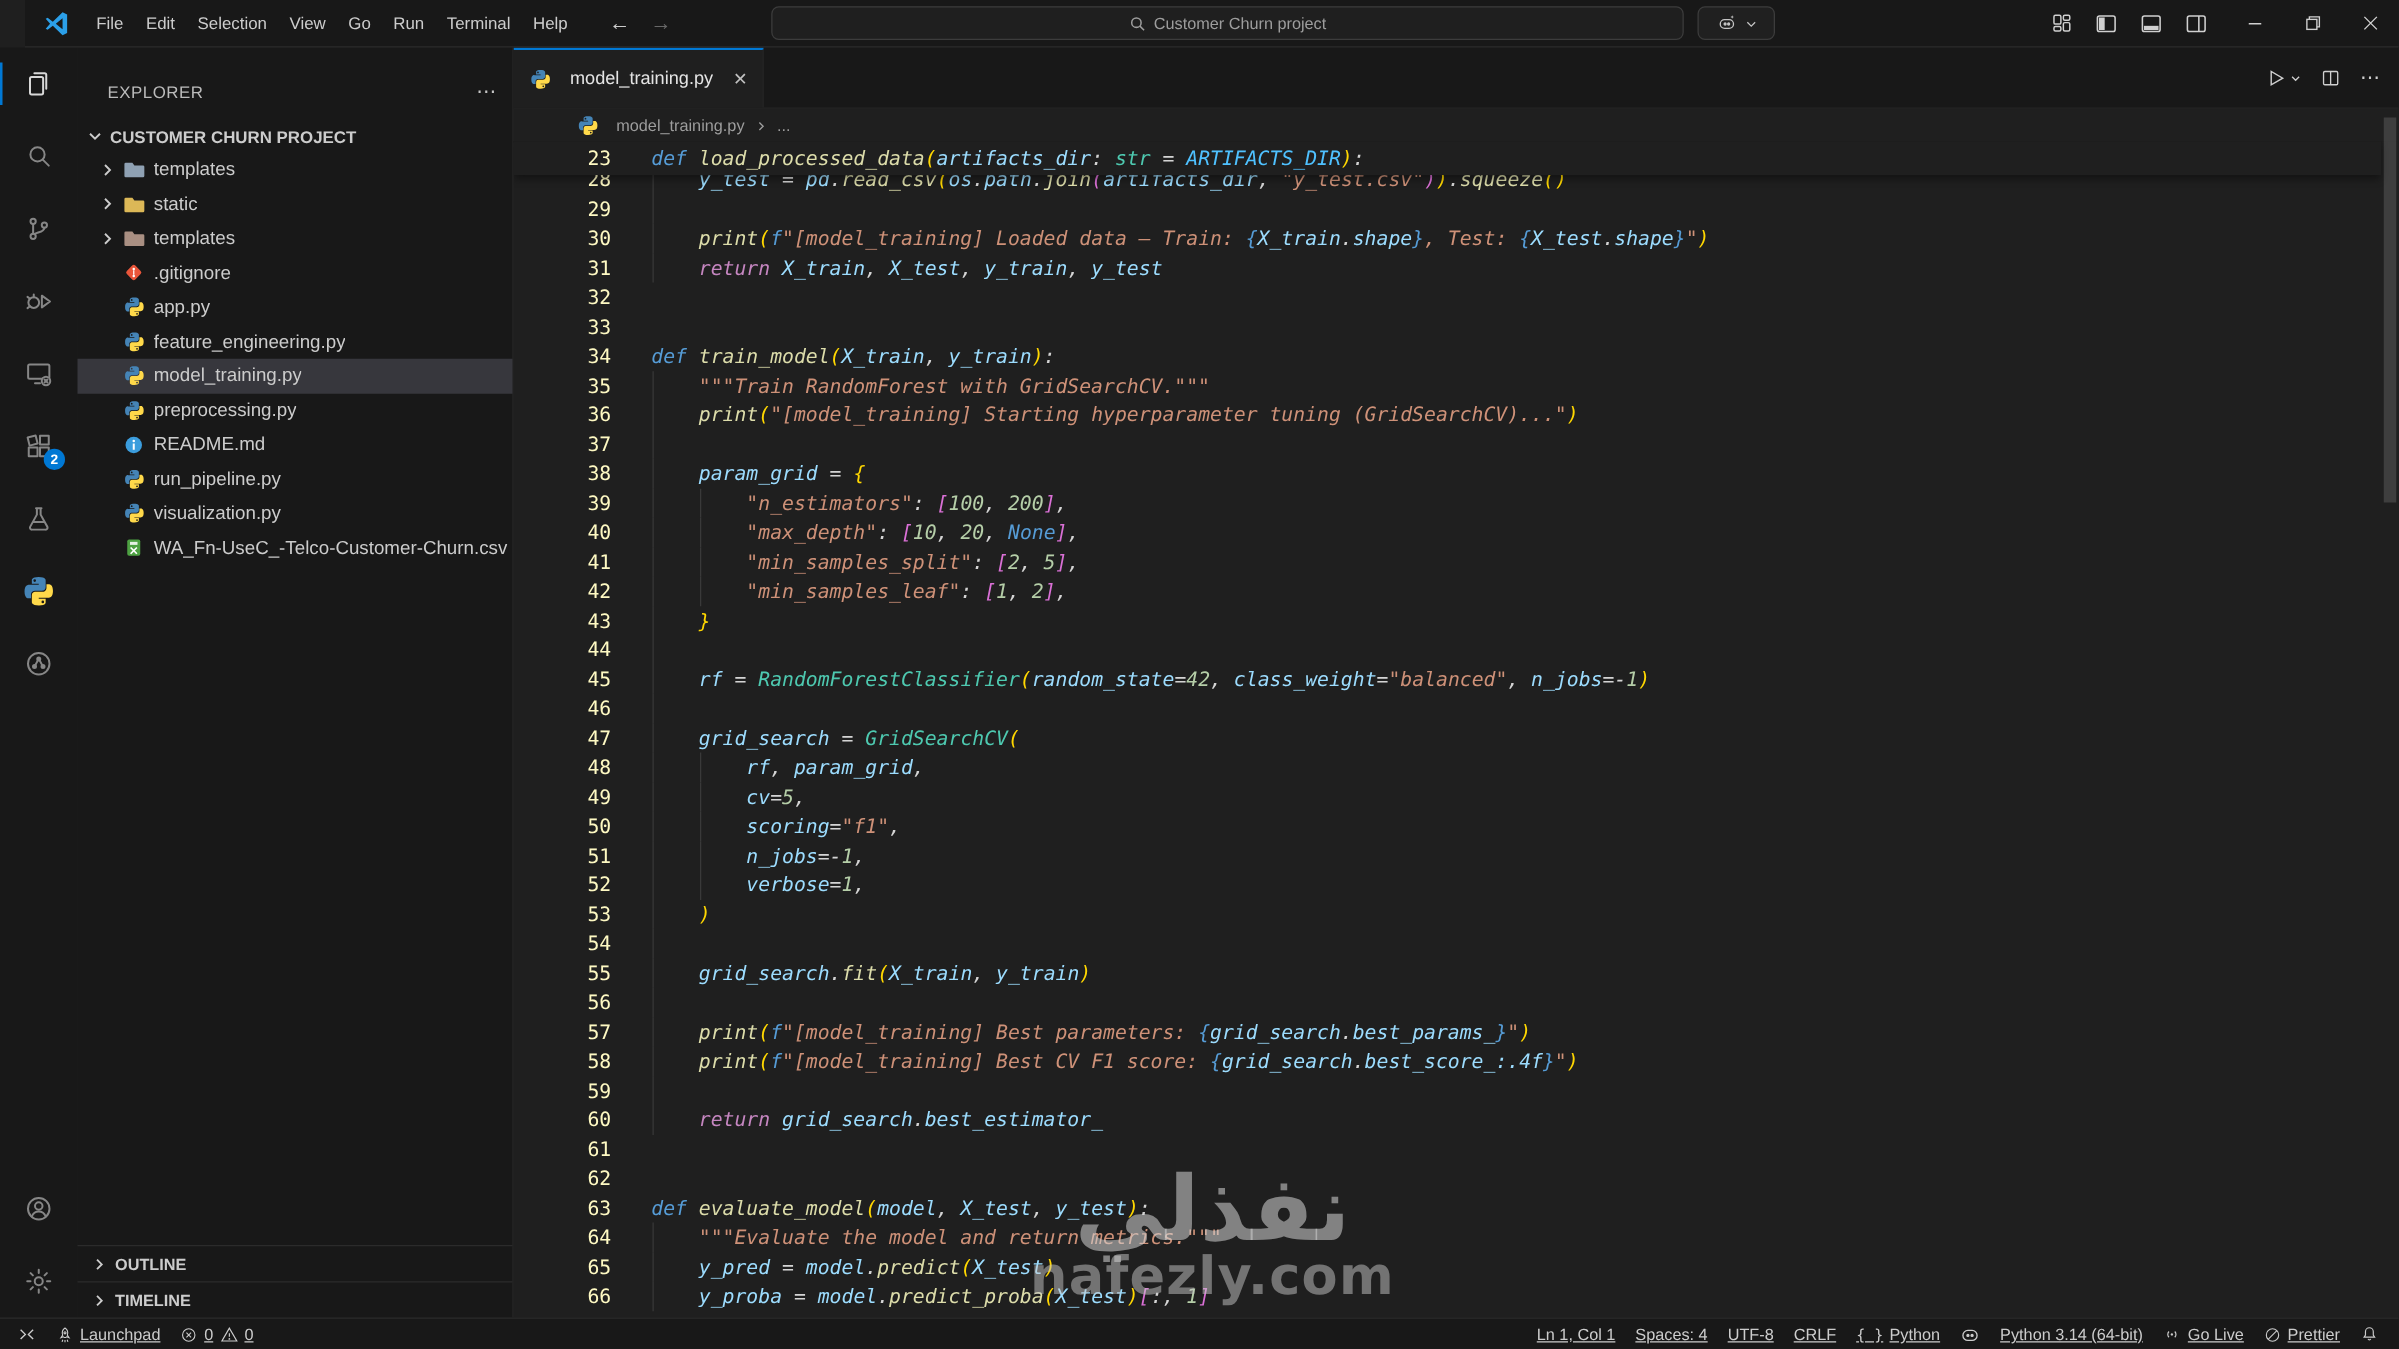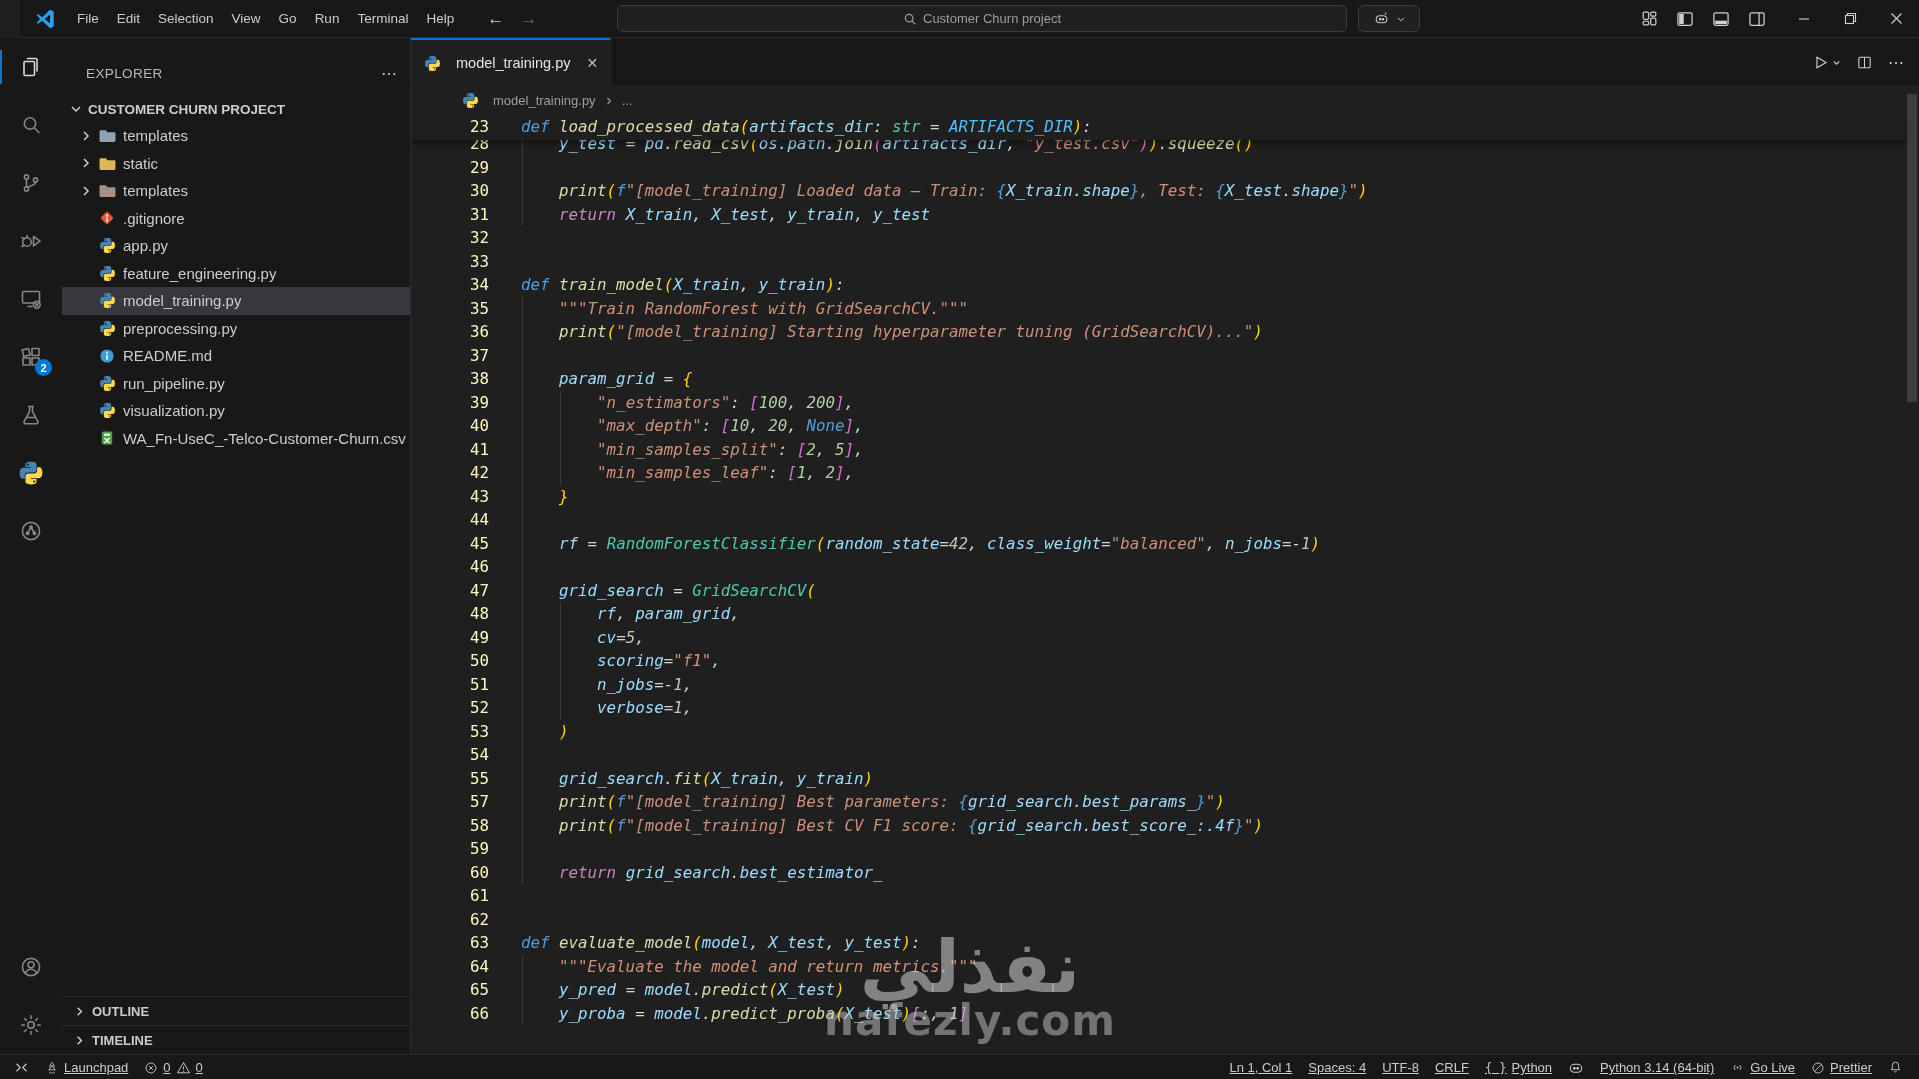--- a/index.html
+++ b/index.html
@@ -465,20 +465,21 @@
           <div class="code-line"><div class="indent-guide" style="left: 110.5px;"></div><span class="gutter">46</span><span class="content"></span></div>
           <div class="code-line"><div class="indent-guide" style="left: 110.5px;"></div><span class="gutter">47</span><span class="content"><span style="color: rgb(212, 212, 212);">    </span><span style="color: rgb(156, 220, 254);">grid_search</span><span style="color: rgb(212, 212, 212);"> = </span><span style="color: rgb(78, 201, 176);">GridSearchCV</span><span style="color: rgb(255, 215, 0);">(</span></span></div>
           <div class="code-line"><div class="indent-guide" style="left: 110.5px;"></div><div class="indent-guide" style="left: 148.5px;"></div><span class="gutter">48</span><span class="content"><span style="color: rgb(212, 212, 212);">        </span><span style="color: rgb(156, 220, 254);">rf</span><span style="color: rgb(212, 212, 212);">, </span><span style="color: rgb(156, 220, 254);">param_grid</span><span style="color: rgb(212, 212, 212);">,</span></span></div>
           <div class="code-line"><div class="indent-guide" style="left: 110.5px;"></div><div class="indent-guide" style="left: 148.5px;"></div><span class="gutter">49</span><span class="content"><span style="color: rgb(212, 212, 212);">        </span><span style="color: rgb(156, 220, 254);">cv</span><span style="color: rgb(212, 212, 212);">=</span><span style="color: rgb(181, 206, 168);">5</span><span style="color: rgb(212, 212, 212);">,</span></span></div>
           <div class="code-line"><div class="indent-guide" style="left: 110.5px;"></div><div class="indent-guide" style="left: 148.5px;"></div><span class="gutter">50</span><span class="content"><span style="color: rgb(212, 212, 212);">        </span><span style="color: rgb(156, 220, 254);">scoring</span><span style="color: rgb(212, 212, 212);">=</span><span style="color: rgb(206, 145, 120);">"f1"</span><span style="color: rgb(212, 212, 212);">,</span></span></div>
           <div class="code-line"><div class="indent-guide" style="left: 110.5px;"></div><div class="indent-guide" style="left: 148.5px;"></div><span class="gutter">51</span><span class="content"><span style="color: rgb(212, 212, 212);">        </span><span style="color: rgb(156, 220, 254);">n_jobs</span><span style="color: rgb(212, 212, 212);">=-</span><span style="color: rgb(181, 206, 168);">1</span><span style="color: rgb(212, 212, 212);">,</span></span></div>
           <div class="code-line"><div class="indent-guide" style="left: 110.5px;"></div><div class="indent-guide" style="left: 148.5px;"></div><span class="gutter">52</span><span class="content"><span style="color: rgb(212, 212, 212);">        </span><span style="color: rgb(156, 220, 254);">verbose</span><span style="color: rgb(212, 212, 212);">=</span><span style="color: rgb(181, 206, 168);">1</span><span style="color: rgb(212, 212, 212);">,</span></span></div>
           <div class="code-line"><div class="indent-guide" style="left: 110.5px;"></div><span class="gutter">53</span><span class="content"><span style="color: rgb(212, 212, 212);">    </span><span style="color: rgb(255, 215, 0);">)</span></span></div>
           <div class="code-line"><div class="indent-guide" style="left: 110.5px;"></div><span class="gutter">54</span><span class="content"></span></div>
           <div class="code-line"><div class="indent-guide" style="left: 110.5px;"></div><span class="gutter">55</span><span class="content"><span style="color: rgb(212, 212, 212);">    </span><span style="color: rgb(156, 220, 254);">grid_search</span><span style="color: rgb(212, 212, 212);">.</span><span style="color: rgb(220, 220, 170);">fit</span><span style="color: rgb(255, 215, 0);">(</span><span style="color: rgb(156, 220, 254);">X_train</span><span style="color: rgb(212, 212, 212);">, </span><span style="color: rgb(156, 220, 254);">y_train</span><span style="color: rgb(255, 215, 0);">)</span></span></div>
+          <div class="code-line"><div class="indent-guide" style="left: 110.5px;"></div><span class="gutter">56</span><span class="content"></span></div>
           <div class="code-line"><div class="indent-guide" style="left: 110.5px;"></div><span class="gutter">57</span><span class="content"><span style="color: rgb(212, 212, 212);">    </span><span style="color: rgb(220, 220, 170);">print</span><span style="color: rgb(255, 215, 0);">(</span><span style="color: rgb(86, 156, 214);">f</span><span style="color: rgb(206, 145, 120);">"[model_training] Best parameters: </span><span style="color: rgb(86, 156, 214);">{</span><span style="color: rgb(156, 220, 254);">grid_search</span><span style="color: rgb(212, 212, 212);">.</span><span style="color: rgb(156, 220, 254);">best_params_</span><span style="color: rgb(86, 156, 214);">}</span><span style="color: rgb(206, 145, 120);">"</span><span style="color: rgb(255, 215, 0);">)</span></span></div>
           <div class="code-line"><div class="indent-guide" style="left: 110.5px;"></div><span class="gutter">58</span><span class="content"><span style="color: rgb(212, 212, 212);">    </span><span style="color: rgb(220, 220, 170);">print</span><span style="color: rgb(255, 215, 0);">(</span><span style="color: rgb(86, 156, 214);">f</span><span style="color: rgb(206, 145, 120);">"[model_training] Best CV F1 score: </span><span style="color: rgb(86, 156, 214);">{</span><span style="color: rgb(156, 220, 254);">grid_search</span><span style="color: rgb(212, 212, 212);">.</span><span style="color: rgb(156, 220, 254);">best_score_</span><span style="color: rgb(156, 220, 254);">:.4f</span><span style="color: rgb(86, 156, 214);">}</span><span style="color: rgb(206, 145, 120);">"</span><span style="color: rgb(255, 215, 0);">)</span></span></div>
           <div class="code-line"><div class="indent-guide" style="left: 110.5px;"></div><span class="gutter">59</span><span class="content"></span></div>
           <div class="code-line"><div class="indent-guide" style="left: 110.5px;"></div><span class="gutter">60</span><span class="content"><span style="color: rgb(212, 212, 212);">    </span><span style="color: rgb(197, 134, 192);">return </span><span style="color: rgb(156, 220, 254);">grid_search</span><span style="color: rgb(212, 212, 212);">.</span><span style="color: rgb(156, 220, 254);">best_estimator_</span></span></div>
           <div class="code-line"><span class="gutter">61</span><span class="content"></span></div>
           <div class="code-line"><span class="gutter">62</span><span class="content"></span></div>
           <div class="code-line"><span class="gutter">63</span><span class="content"><span style="color: rgb(86, 156, 214);">def </span><span style="color: rgb(220, 220, 170);">evaluate_model</span><span style="color: rgb(255, 215, 0);">(</span><span style="color: rgb(156, 220, 254);">model</span><span style="color: rgb(212, 212, 212);">, </span><span style="color: rgb(156, 220, 254);">X_test</span><span style="color: rgb(212, 212, 212);">, </span><span style="color: rgb(156, 220, 254);">y_test</span><span style="color: rgb(255, 215, 0);">)</span><span style="color: rgb(212, 212, 212);">:</span></span></div>
           <div class="code-line"><div class="indent-guide" style="left: 110.5px;"></div><span class="gutter">64</span><span class="content"><span style="color: rgb(212, 212, 212);">    </span><span style="color: rgb(206, 145, 120);">"""Evaluate the model and return metrics."""</span></span></div>
           <div class="code-line"><div class="indent-guide" style="left: 110.5px;"></div><span class="gutter">65</span><span class="content"><span style="color: rgb(212, 212, 212);">    </span><span style="color: rgb(156, 220, 254);">y_pred</span><span style="color: rgb(212, 212, 212);"> = </span><span style="color: rgb(156, 220, 254);">model</span><span style="color: rgb(212, 212, 212);">.</span><span style="color: rgb(220, 220, 170);">predict</span><span style="color: rgb(255, 215, 0);">(</span><span style="color: rgb(156, 220, 254);">X_test</span><span style="color: rgb(255, 215, 0);">)</span></span></div>
           <div class="code-line"><div class="indent-guide" style="left: 110.5px;"></div><span class="gutter">66</span><span class="content"><span style="color: rgb(212, 212, 212);">    </span><span style="color: rgb(156, 220, 254);">y_proba</span><span style="color: rgb(212, 212, 212);"> = </span><span style="color: rgb(156, 220, 254);">model</span><span style="color: rgb(212, 212, 212);">.</span><span style="color: rgb(220, 220, 170);">predict_proba</span><span style="color: rgb(255, 215, 0);">(</span><span style="color: rgb(156, 220, 254);">X_test</span><span style="color: rgb(255, 215, 0);">)</span><span style="color: rgb(218, 112, 214);">[</span><span style="color: rgb(212, 212, 212);">:, </span><span style="color: rgb(181, 206, 168);">1</span><span style="color: rgb(218, 112, 214);">]</span></span></div>

